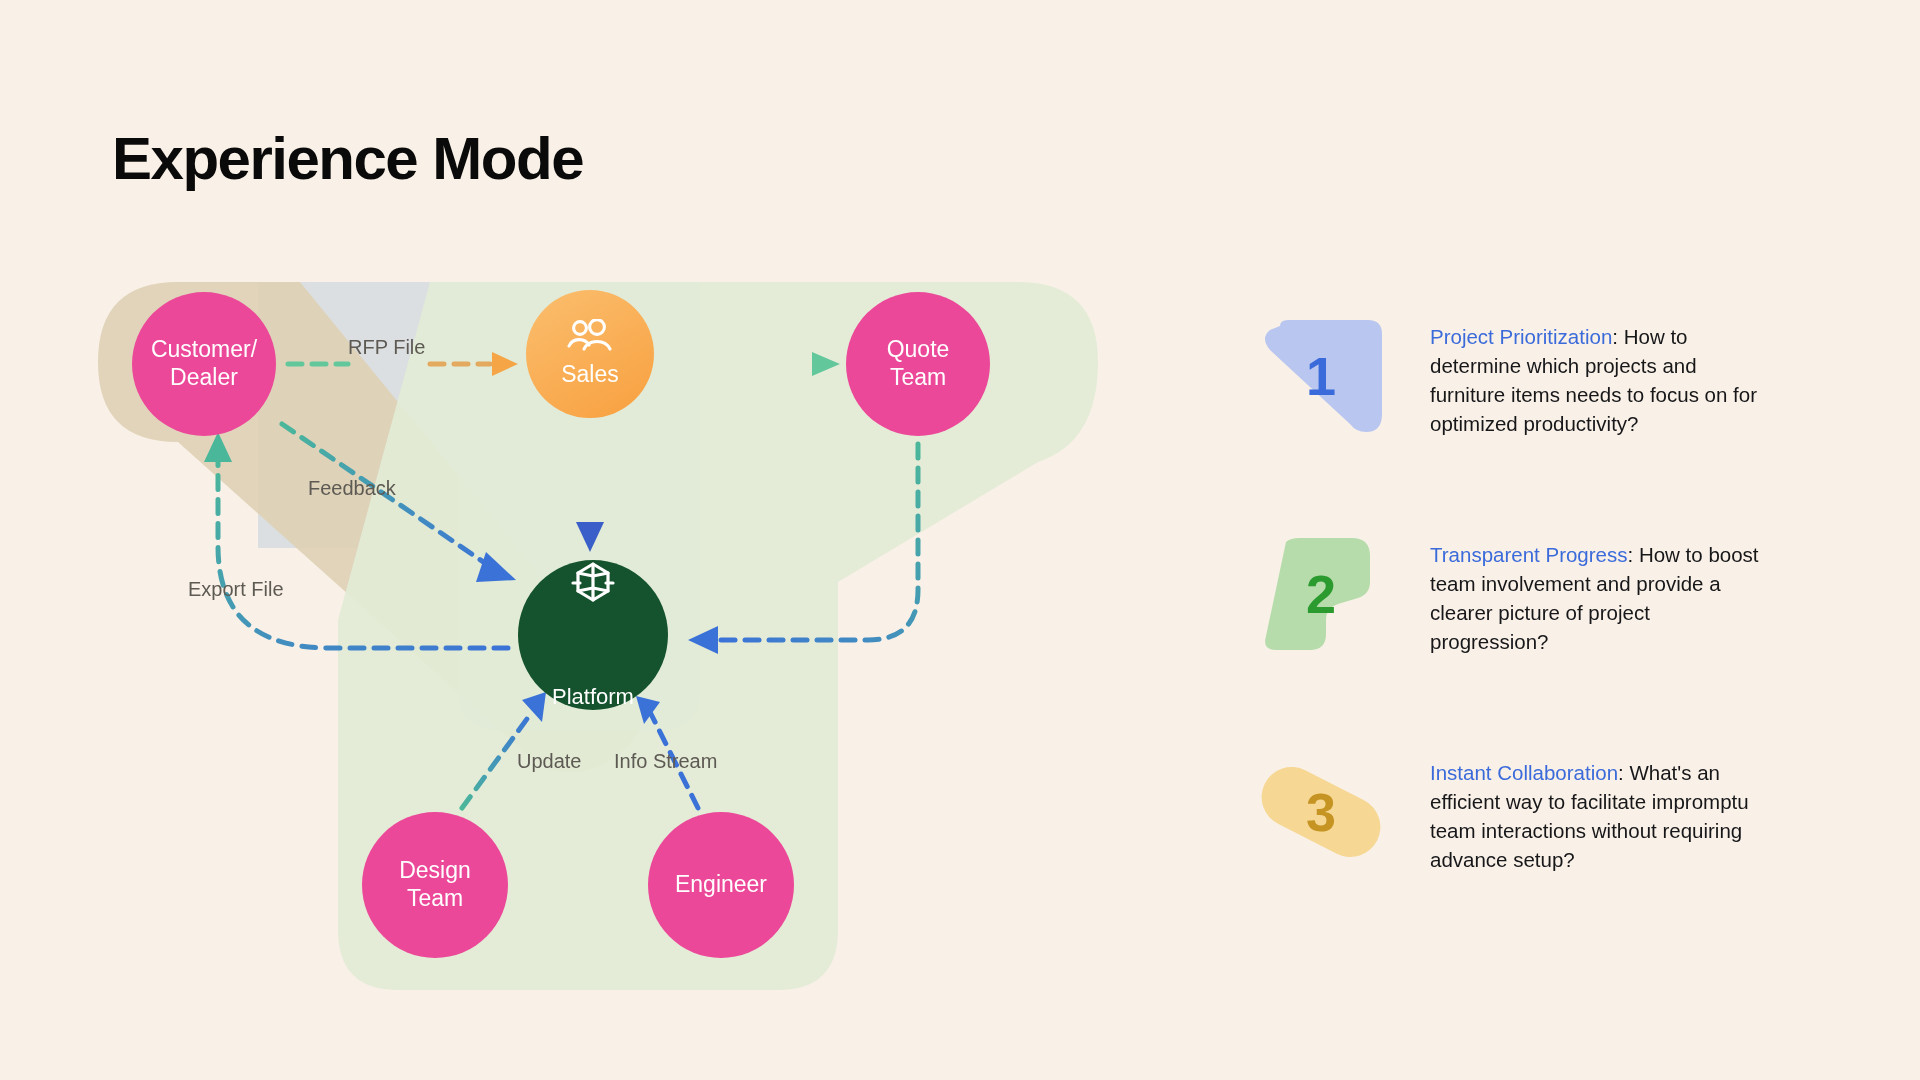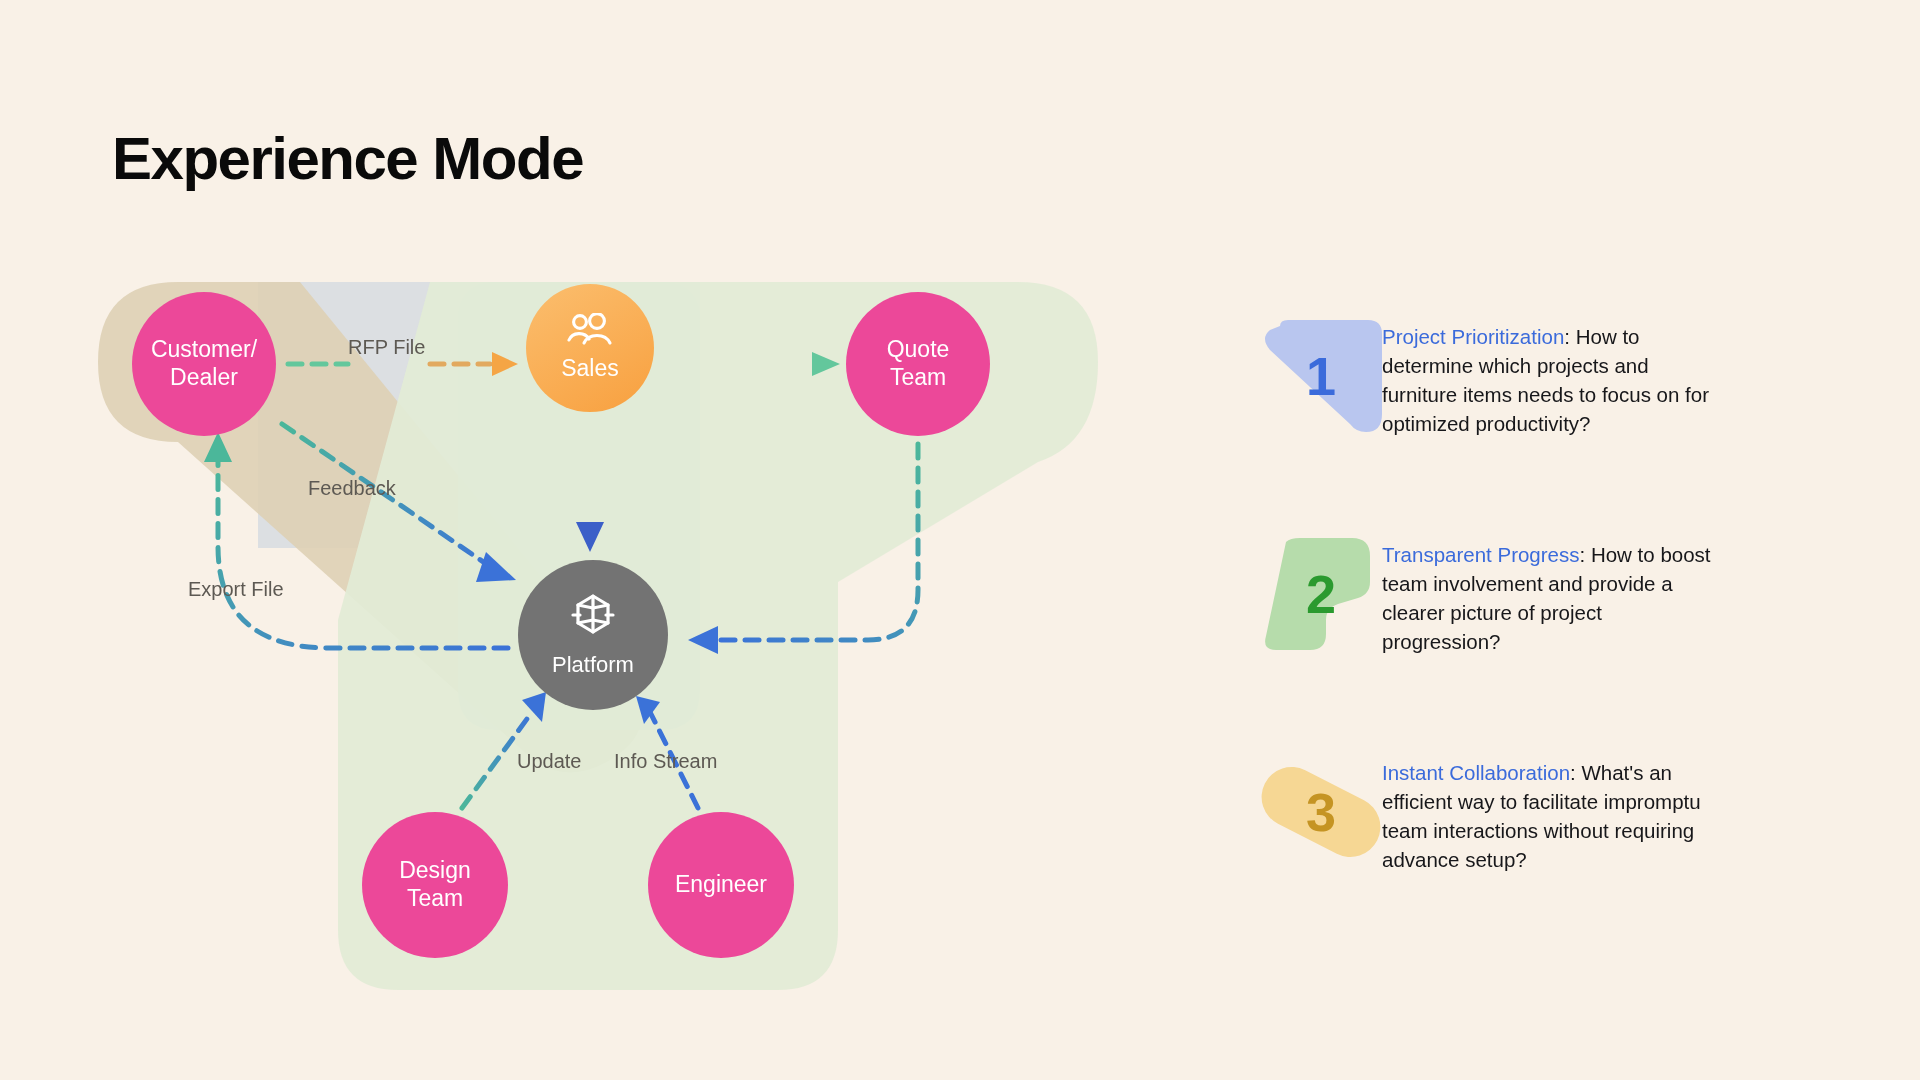--- a/index.html
+++ b/index.html
@@ -37,24 +37,24 @@
     flex-direction: column;
     align-items: center;
     justify-content: center;
     color: #ffffff;
     text-align: center;
     line-height: 1.2;
   }
   .node-label { font-size: 23px; }
   .node-green { background: #ec4899; }
   .node-orange { background: linear-gradient(150deg, #fbbe6e 0%, #f8a03f 100%); }
-  .node-blue { background: #737373; }
+  .node-blue { background: #14532d; justify-content: space-between; }
 
   #node-customer-dealer { left: 132px; top: 292px; width: 144px; height: 144px; }
-  #node-sales          { left: 526px; top: 284px; width: 128px; height: 128px; }
+  #node-sales          { left: 526px; top: 290px; width: 128px; height: 128px; }
   #node-quote-team     { left: 846px; top: 292px; width: 144px; height: 144px; }
   #node-platform       { left: 518px; top: 560px; width: 150px; height: 150px; }
   #node-design-team    { left: 362px; top: 812px; width: 146px; height: 146px; }
   #node-engineer       { left: 648px; top: 812px; width: 146px; height: 146px; }
 
   .node-icon { display: block; margin-bottom: 4px; }
   #node-platform .node-label { margin-top: 6px; font-size: 22px; }
 
   .edge-label {
     position: absolute;
@@ -101,20 +101,21 @@
     font-size: 54px;
     font-weight: bold;
   }
   .insight-text {
     flex: 1;
     font-size: 20.5px;
     line-height: 1.42;
     color: #17171a;
     padding-top: 2px;
     max-width: 330px;
+    margin-left: 48px;
   }
   .insight-term { color: #3b6bdb; }
 </style>
 </head>
 <body>
 
 <div id="root">
 
   <h1 id="page-title">Experience Mode</h1>
 

